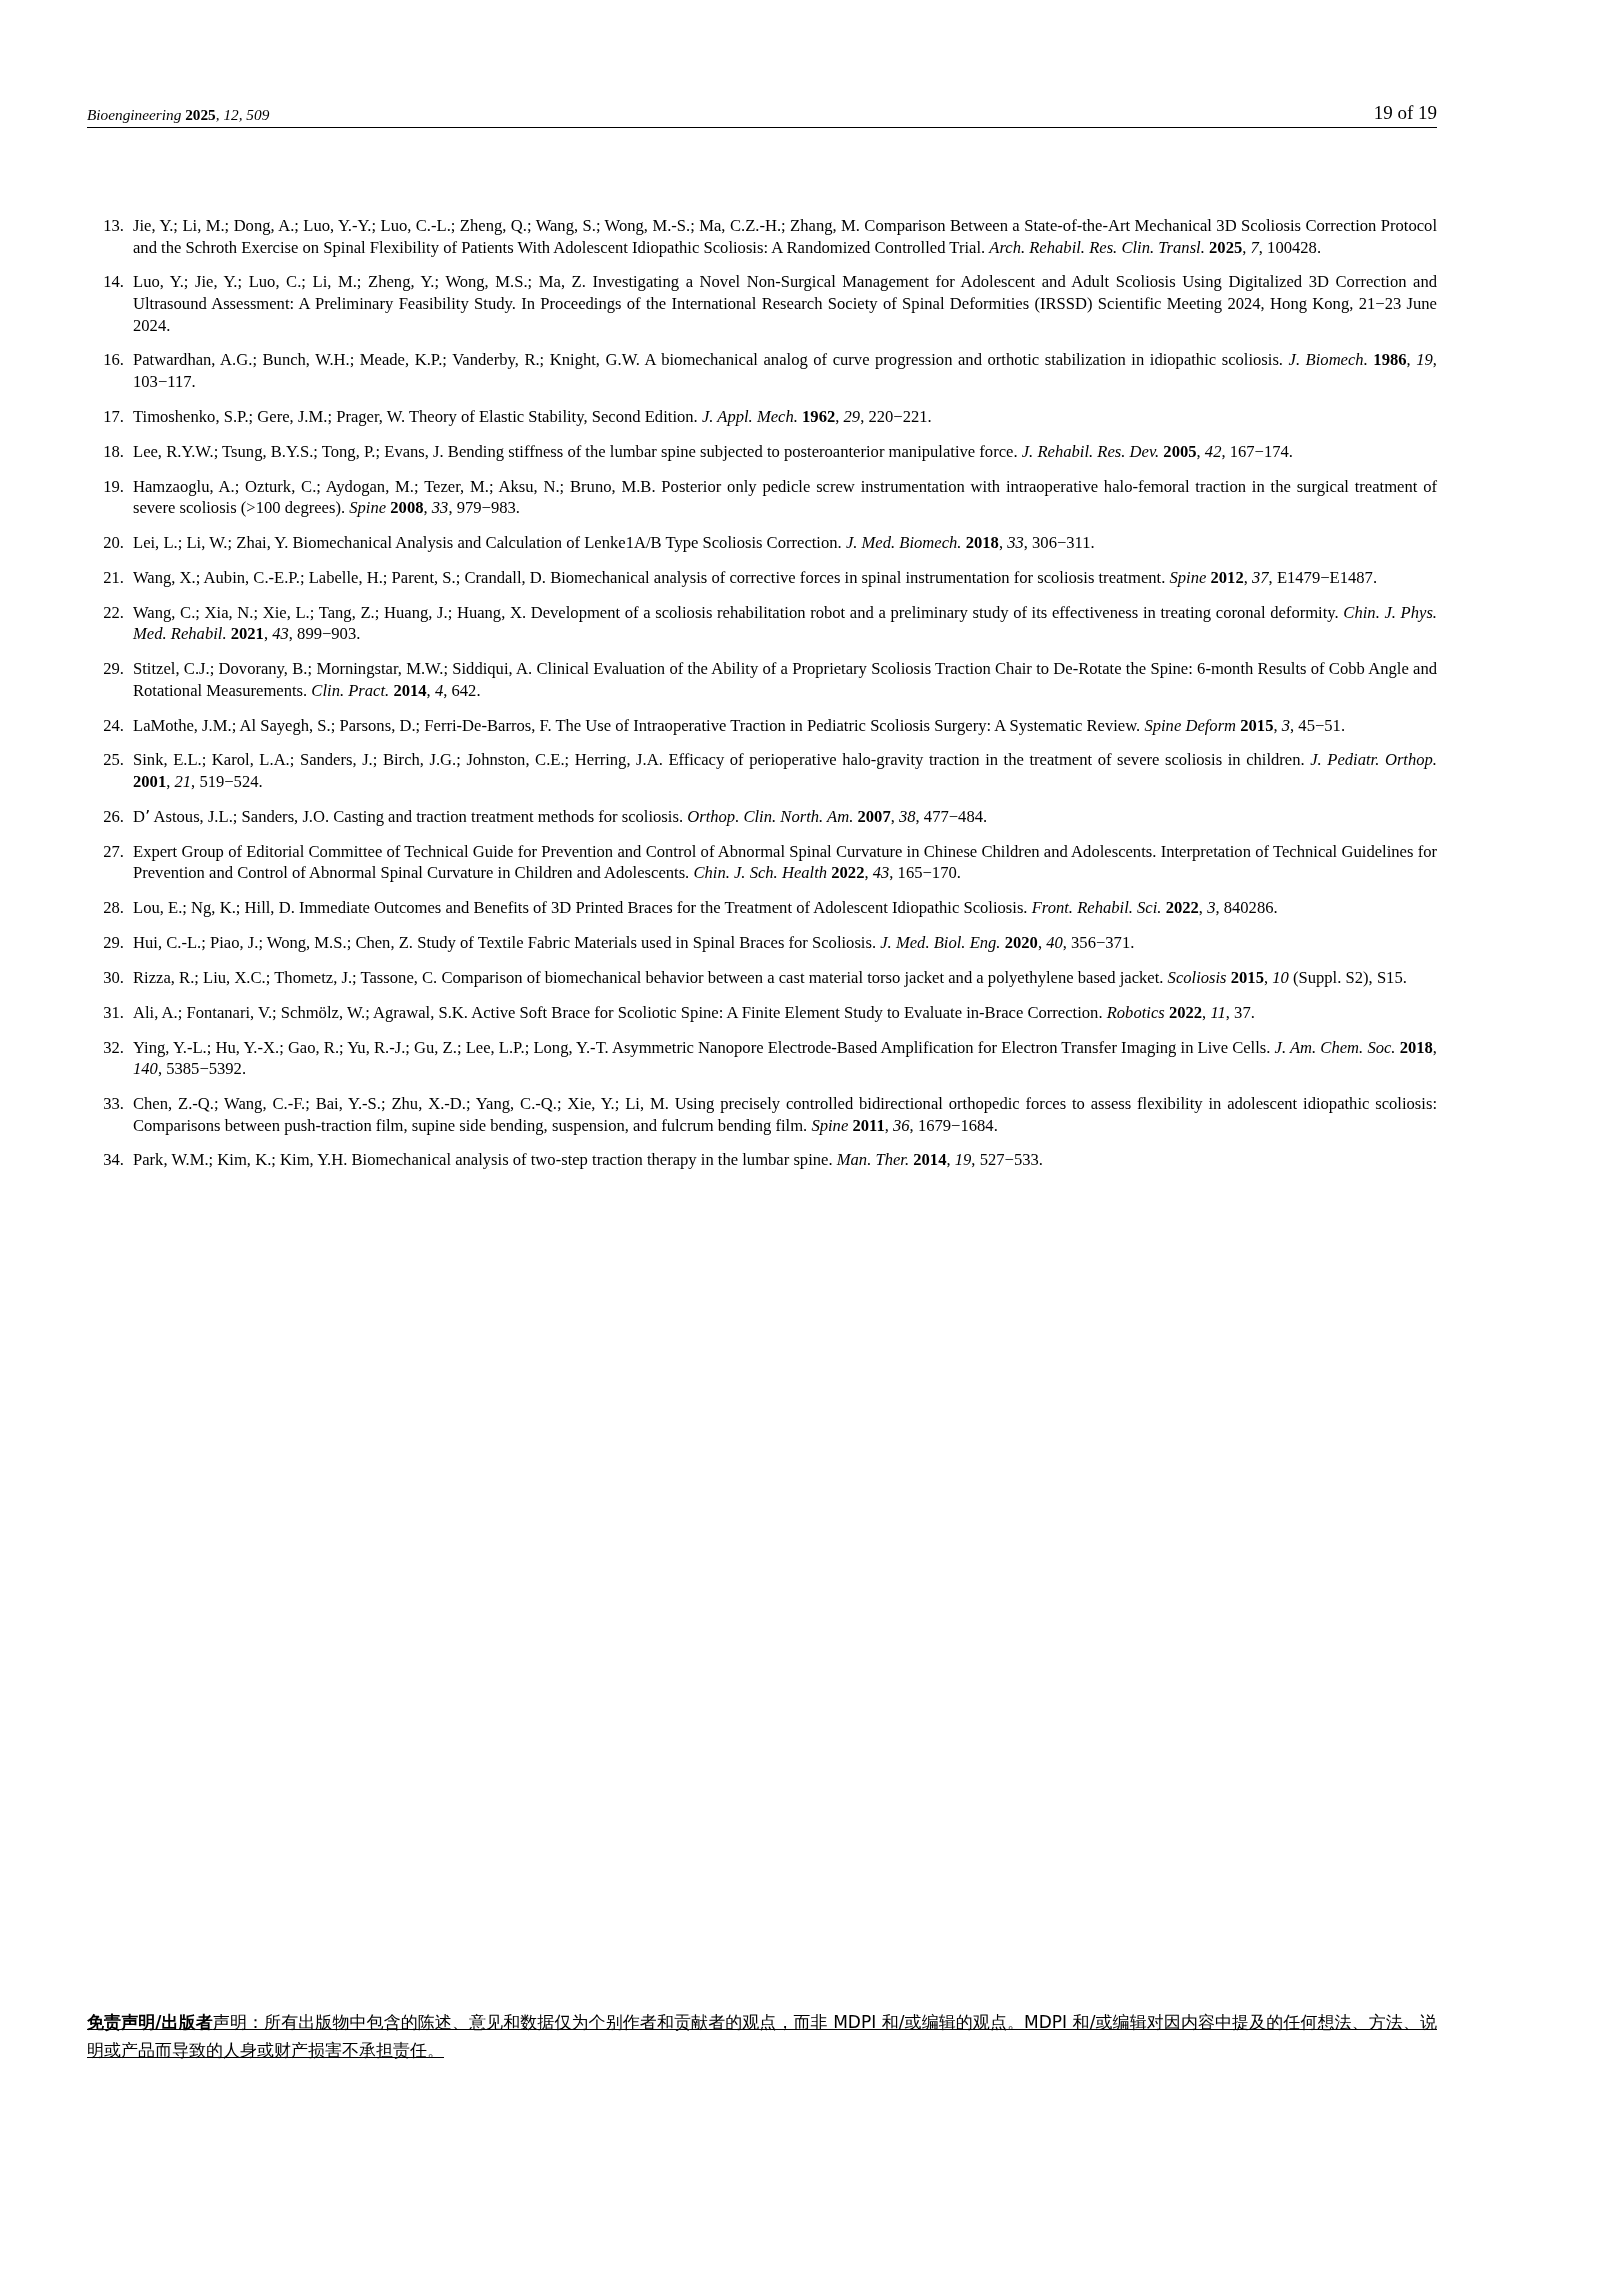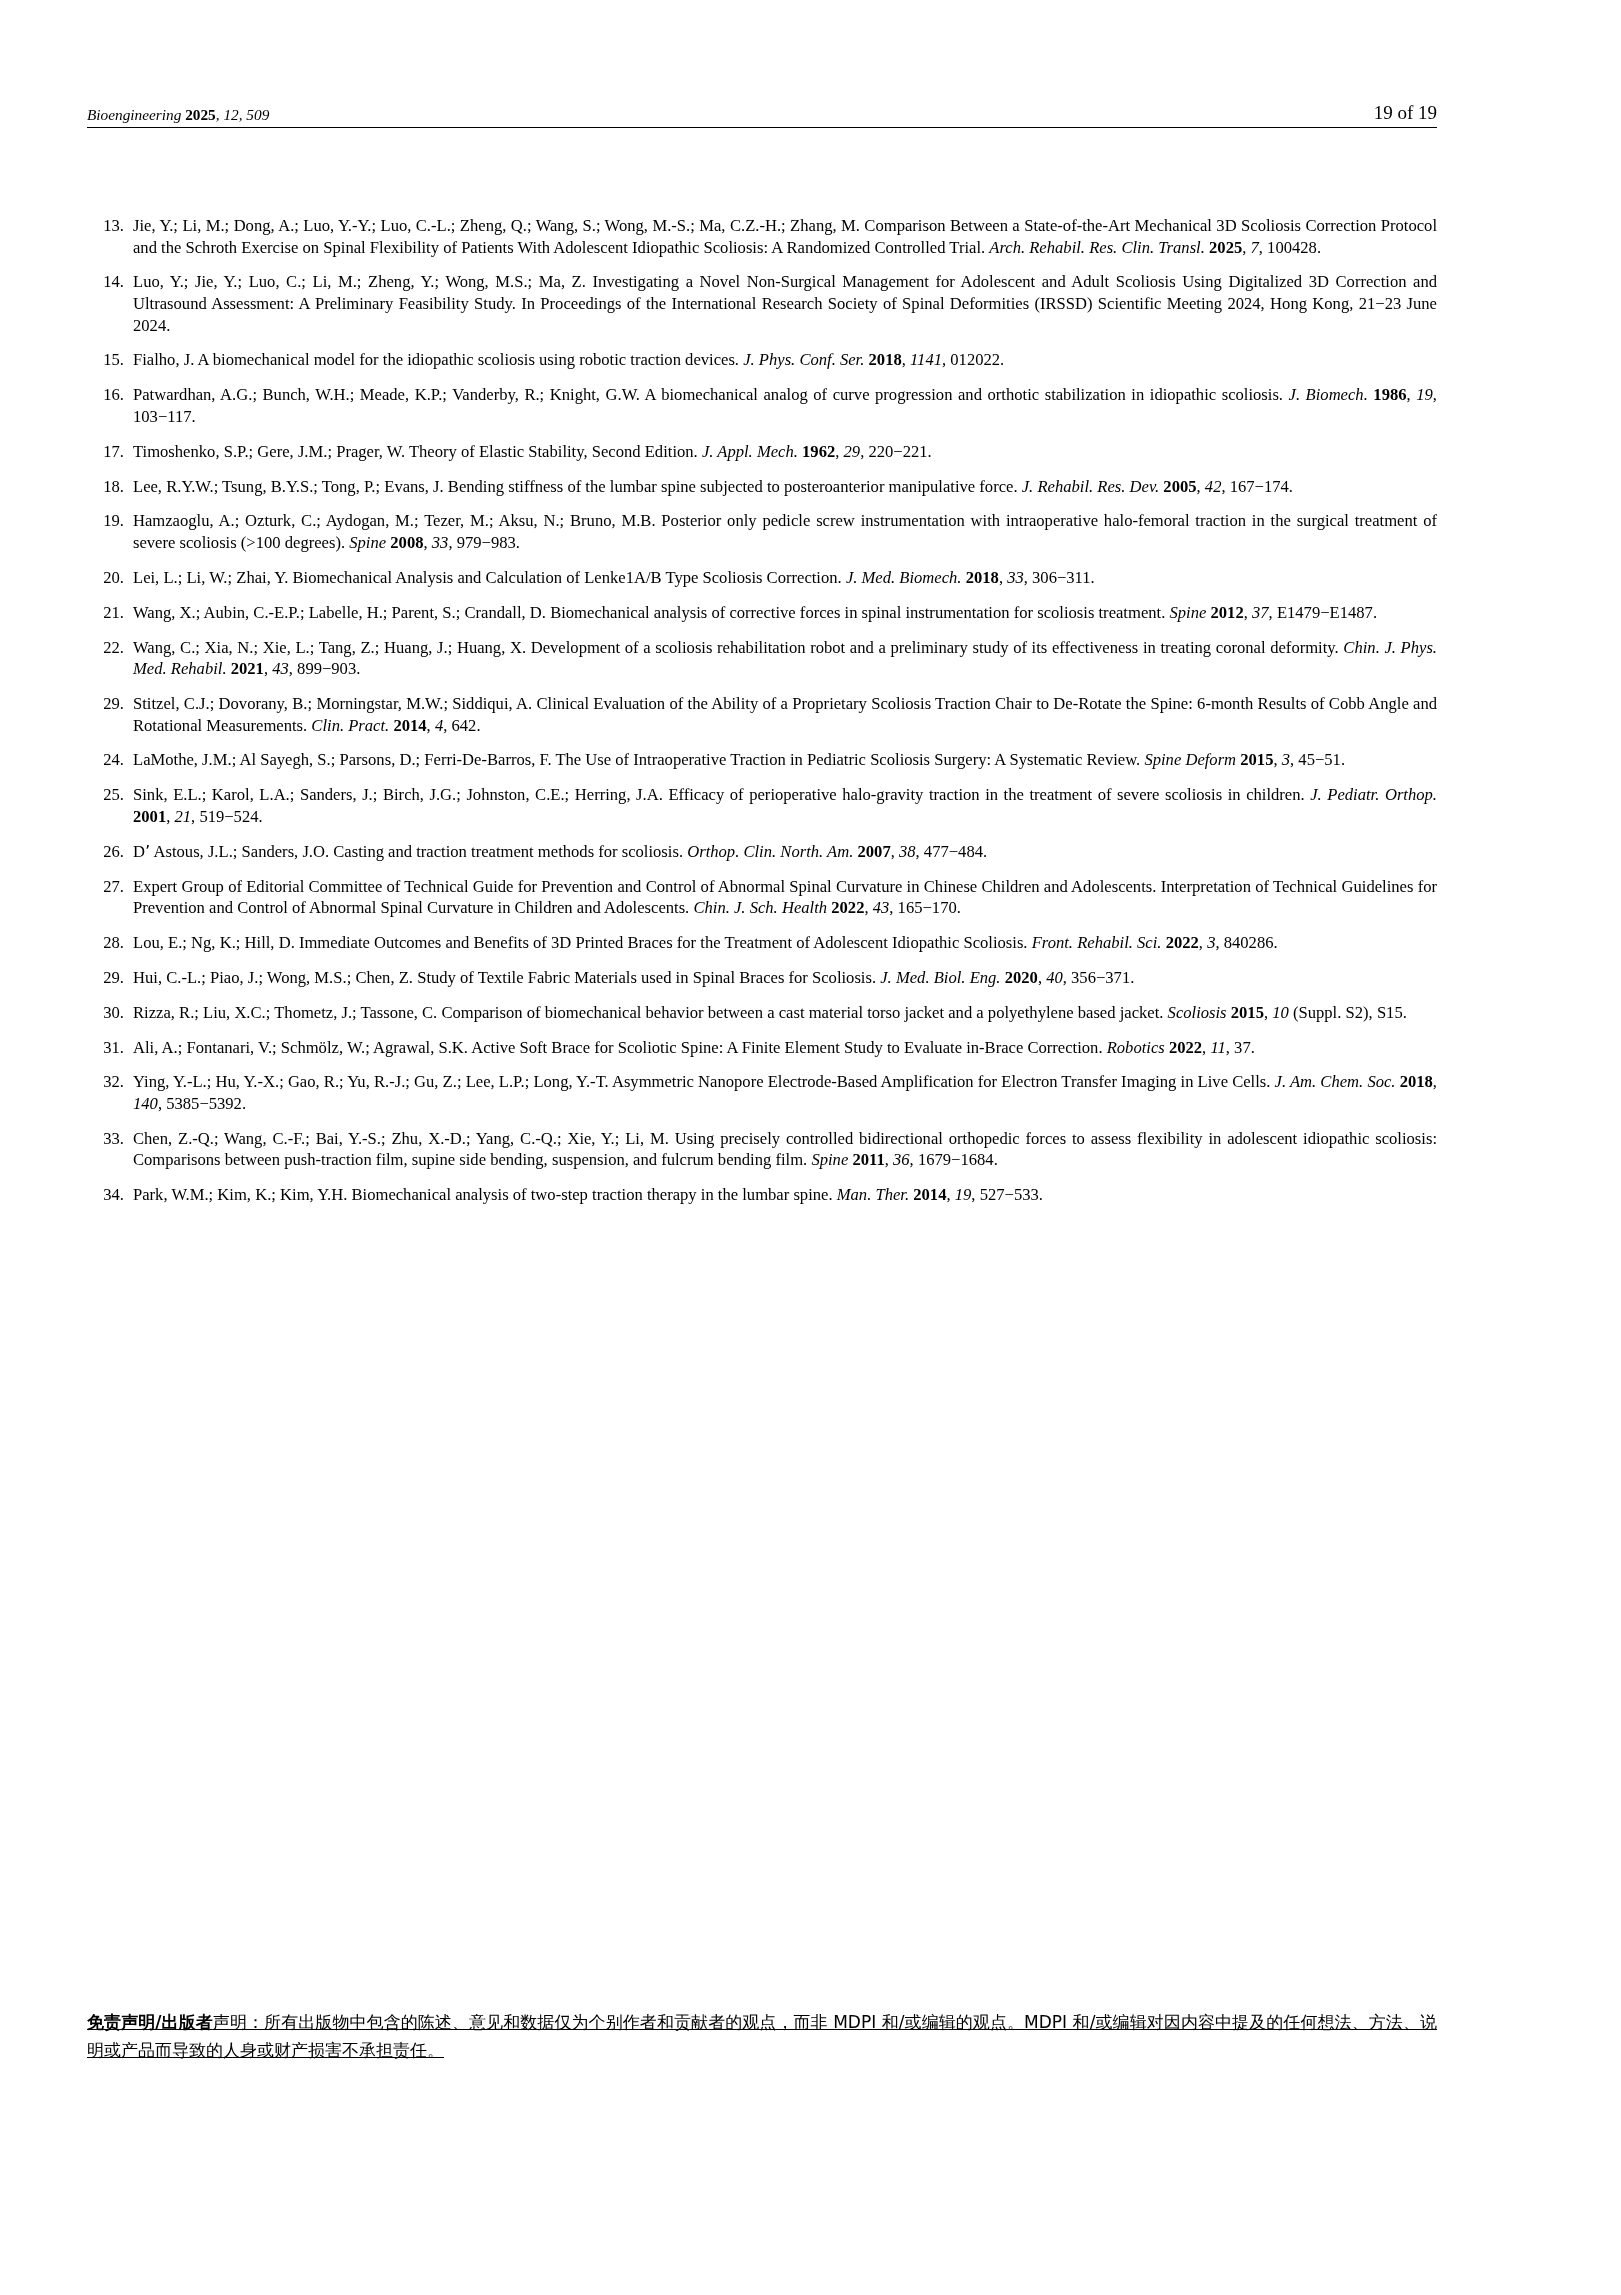--- a/index.html
+++ b/index.html
@@ -110,21 +110,20 @@
       <span>509</span>
     </div>
     <div class="header-right">19 of 19</div>
   </div>
   <div class="header-rule"></div>
 
   <div class="content">
     <ol class="refs" id="ref-list">
         <li><span class="num">13.</span><span class="ref-text">Jie, Y.; Li, M.; Dong, A.; Luo, Y.-Y.; Luo, C.-L.; Zheng, Q.; Wang, S.; Wong, M.-S.; Ma, C.Z.-H.; Zhang, M. Comparison Between a State-of-the-Art Mechanical 3D Scoliosis Correction Protocol and the Schroth Exercise on Spinal Flexibility of Patients With Adolescent Idiopathic Scoliosis: A Randomized Controlled Trial. <i>Arch. Rehabil. Res. Clin. Transl.</i> <b>2025</b>, <i>7</i>, 100428.</span></li>
         <li><span class="num">14.</span><span class="ref-text">Luo, Y.; Jie, Y.; Luo, C.; Li, M.; Zheng, Y.; Wong, M.S.; Ma, Z. Investigating a Novel Non-Surgical Management for Adolescent and Adult Scoliosis Using Digitalized 3D Correction and Ultrasound Assessment: A Preliminary Feasibility Study. In Proceedings of the International Research Society of Spinal Deformities (IRSSD) Scientific Meeting 2024, Hong Kong, 21−23 June 2024.</span></li>
-        <li><span class="num">15.</span><span class="ref-text">Fialho, J. A biomechanical model for the idiopathic scoliosis using robotic traction devices. <i>J. Phys. Conf. Ser.</i> <b>2018</b>, <i>1141</i>, 012022.</span></li>
         <li><span class="num">16.</span><span class="ref-text">Patwardhan, A.G.; Bunch, W.H.; Meade, K.P.; Vanderby, R.; Knight, G.W. A biomechanical analog of curve progression and orthotic stabilization in idiopathic scoliosis. <i>J. Biomech.</i> <b>1986</b>, <i>19</i>, 103−117.</span></li>
         <li><span class="num">17.</span><span class="ref-text">Timoshenko, S.P.; Gere, J.M.; Prager, W. Theory of Elastic Stability, Second Edition. <i>J. Appl. Mech.</i> <b>1962</b>, <i>29</i>, 220−221.</span></li>
         <li><span class="num">18.</span><span class="ref-text">Lee, R.Y.W.; Tsung, B.Y.S.; Tong, P.; Evans, J. Bending stiffness of the lumbar spine subjected to posteroanterior manipulative force. <i>J. Rehabil. Res. Dev.</i> <b>2005</b>, <i>42</i>, 167−174.</span></li>
         <li><span class="num">19.</span><span class="ref-text">Hamzaoglu, A.; Ozturk, C.; Aydogan, M.; Tezer, M.; Aksu, N.; Bruno, M.B. Posterior only pedicle screw instrumentation with intraoperative halo-femoral traction in the surgical treatment of severe scoliosis (&gt;100 degrees). <i>Spine</i> <b>2008</b>, <i>33</i>, 979−983.</span></li>
         <li><span class="num">20.</span><span class="ref-text">Lei, L.; Li, W.; Zhai, Y. Biomechanical Analysis and Calculation of Lenke1A/B Type Scoliosis Correction. <i>J. Med. Biomech.</i> <b>2018</b>, <i>33</i>, 306−311.</span></li>
         <li><span class="num">21.</span><span class="ref-text">Wang, X.; Aubin, C.-E.P.; Labelle, H.; Parent, S.; Crandall, D. Biomechanical analysis of corrective forces in spinal instrumentation for scoliosis treatment. <i>Spine</i> <b>2012</b>, <i>37</i>, E1479−E1487.</span></li>
         <li><span class="num">22.</span><span class="ref-text">Wang, C.; Xia, N.; Xie, L.; Tang, Z.; Huang, J.; Huang, X. Development of a scoliosis rehabilitation robot and a preliminary study of its effectiveness in treating coronal deformity. <i>Chin. J. Phys. Med. Rehabil.</i> <b>2021</b>, <i>43</i>, 899−903.</span></li>
         <li><span class="num">29.</span><span class="ref-text">Stitzel, C.J.; Dovorany, B.; Morningstar, M.W.; Siddiqui, A. Clinical Evaluation of the Ability of a Proprietary Scoliosis Traction Chair to De-Rotate the Spine: 6-month Results of Cobb Angle and Rotational Measurements. <i>Clin. Pract.</i> <b>2014</b>, <i>4</i>, 642.</span></li>
         <li><span class="num">24.</span><span class="ref-text">LaMothe, J.M.; Al Sayegh, S.; Parsons, D.; Ferri-De-Barros, F. The Use of Intraoperative Traction in Pediatric Scoliosis Surgery: A Systematic Review. <i>Spine Deform</i> <b>2015</b>, <i>3</i>, 45−51.</span></li>
         <li><span class="num">25.</span><span class="ref-text">Sink, E.L.; Karol, L.A.; Sanders, J.; Birch, J.G.; Johnston, C.E.; Herring, J.A. Efficacy of perioperative halo-gravity traction in the treatment of severe scoliosis in children. <i>J. Pediatr. Orthop.</i> <b>2001</b>, <i>21</i>, 519−524.</span></li>

